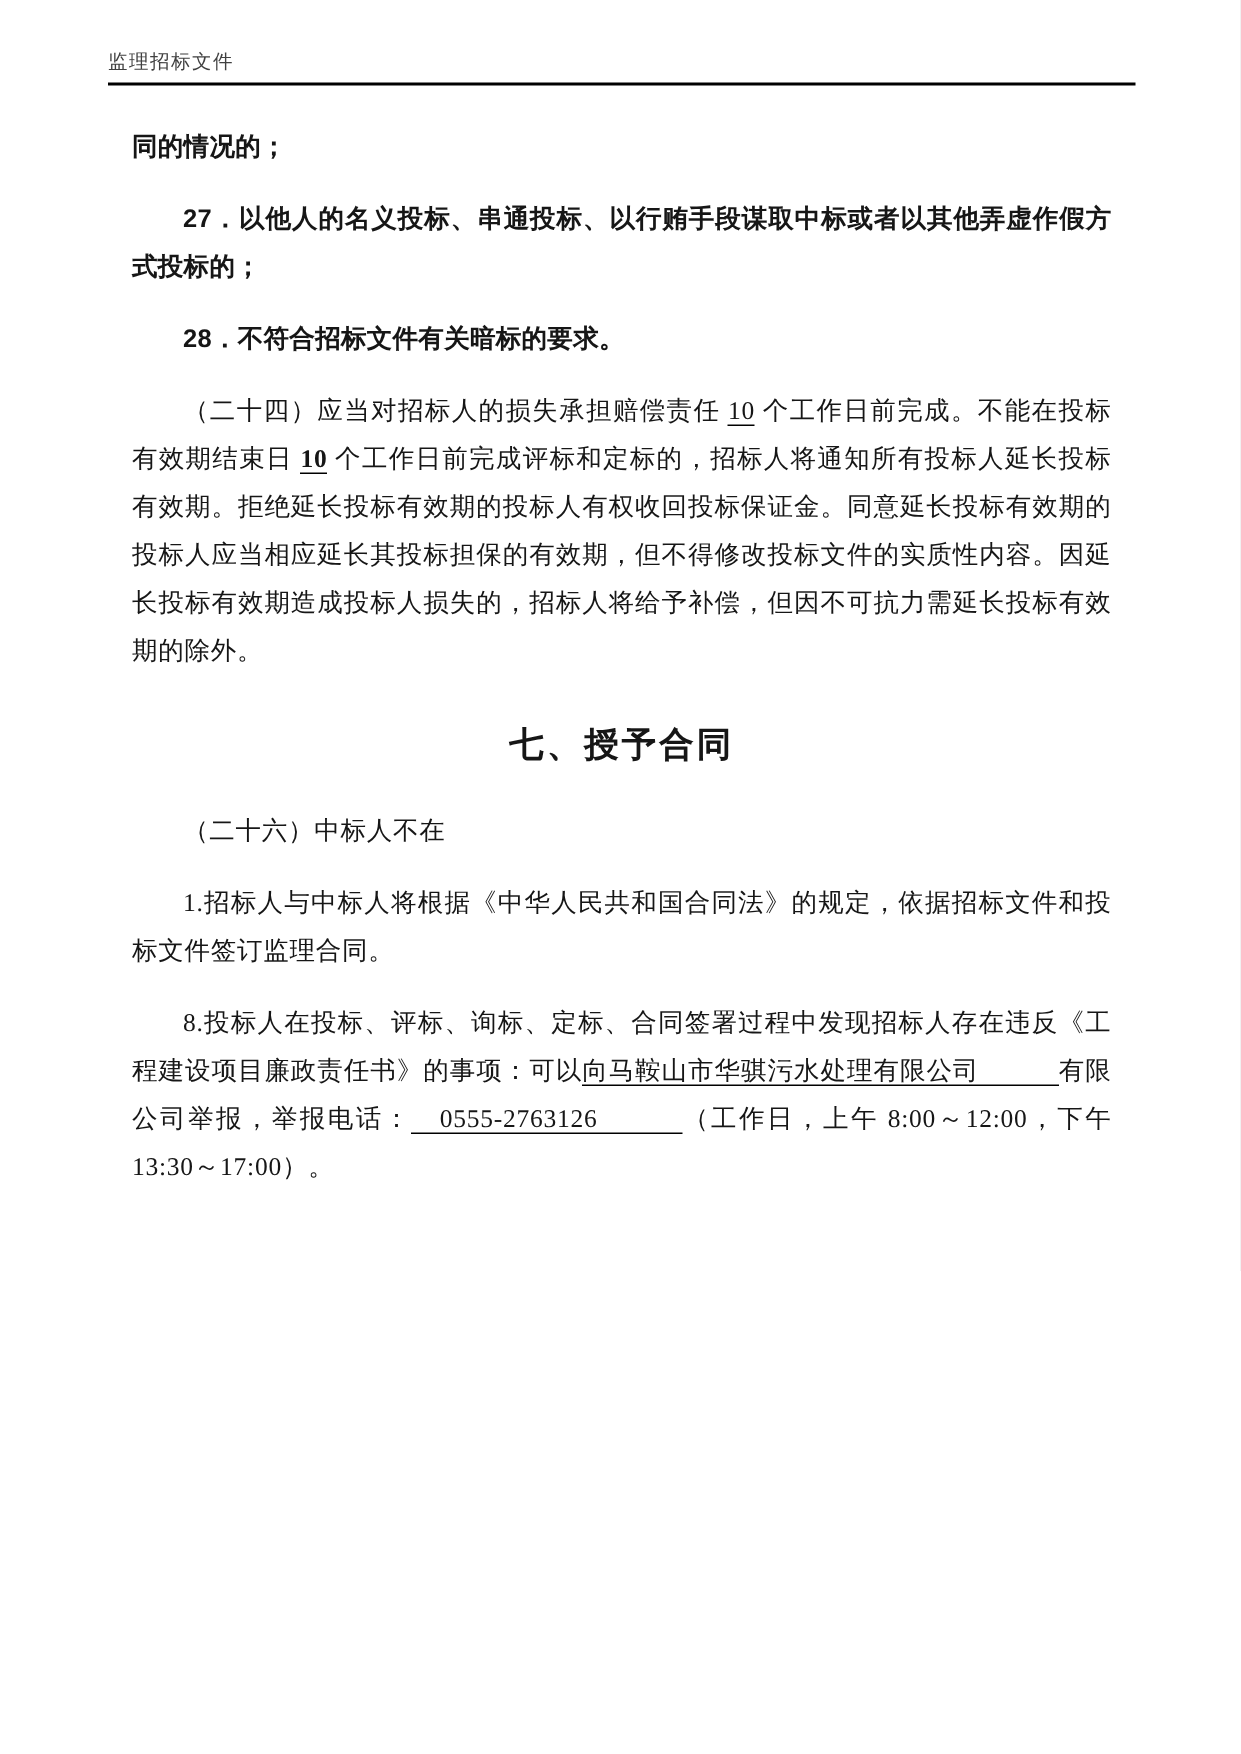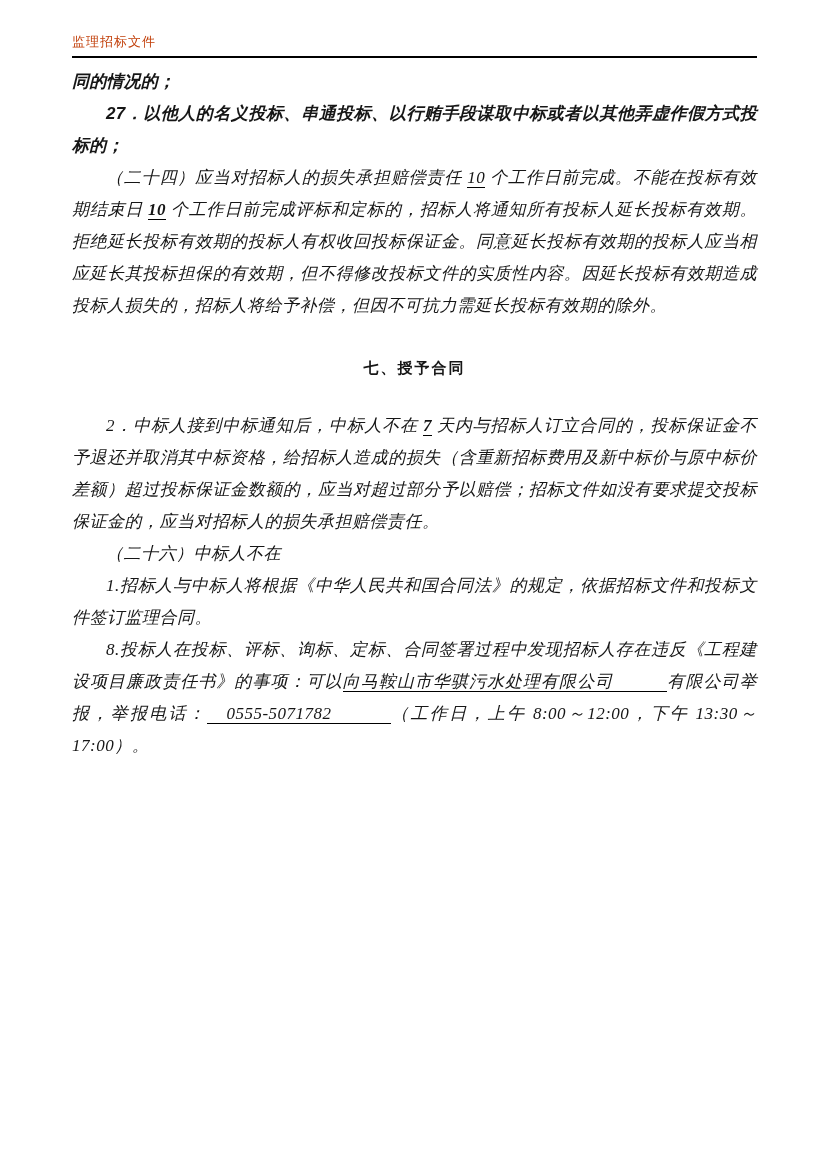--- a/index.html
+++ b/index.html
@@ -17,65 +17,65 @@
     position: absolute;
     left: 72px;
     right: 70px;
     top: 32px;
     border-bottom: 2px solid #000;
     padding-bottom: 5px;
   }
   .page-header .header-title {
     font-size: 13px;
     letter-spacing: 1px;
-    color: #c2410c;
+    color: #404040;
   }
   .doc-body {
     position: absolute;
     left: 72px;
     right: 70px;
     top: 66px;
     font-size: 17px;
     line-height: 32px;
     text-align: justify;
     letter-spacing: 0.5px;
   }
-  .doc-body p { margin: 0; text-indent: 2em; font-style: italic; }
+  .doc-body p { margin: 16px; text-indent: 2em; }
   .doc-body p.no-indent { text-indent: 0; }
   .doc-body p.p-bold {
     font-weight: bold;
     font-family: "Liberation Sans", "DejaVu Sans", sans-serif;
     letter-spacing: 0.2px;
   }
   .doc-body h2.p-heading {
     text-align: center;
     text-indent: 0;
     font-weight: bold;
     font-family: "Liberation Sans", "DejaVu Sans", sans-serif;
-    font-size: 15px;
+    font-size: 23px;
     line-height: 36px;
     margin: 28px 0 24px 0;
     letter-spacing: 2px;
   }
   .run-bold { font-weight: bold; }
   .run-underline {
     border-bottom: 1.6px solid #000;
     padding-bottom: 0px;
   }
 </style>
 </head>
 <body>
 
 <div class="page">
   <div class="page-header">
     <span class="header-title">监理招标文件</span>
   </div>
   <div class="doc-body">
       <p class="p-bold no-indent"><span class="">同的情况的；</span></p>
       <p class="p-bold"><span class="">27．以他人的名义投标、串通投标、以行贿手段谋取中标或者以其他弄虚作假方式投标的；</span></p>
+      <p class="p-bold"><span class="">28．不符合招标文件有关暗标的要求。</span></p>
       <p class="p-normal"><span class="">（二十四）应当对招标人的损失承担赔偿责任 </span><span class="run-underline">10</span><span class=""> 个工作日前完成。不能在投标有效期结束日 </span><span class="run-bold run-underline">10</span><span class=""> 个工作日前完成评标和定标的，招标人将通知所有投标人延长投标有效期。拒绝延长投标有效期的投标人有权收回投标保证金。同意延长投标有效期的投标人应当相应延长其投标担保的有效期，但不得修改投标文件的实质性内容。因延长投标有效期造成投标人损失的，招标人将给予补偿，但因不可抗力需延长投标有效期的除外。</span></p>
       <h2 class="p-heading no-indent"><span class="">七、授予合同</span></h2>
-      <p class="p-normal"><span class="">2．中标人接到中标通知后，中标人不在 </span><span class="run-bold run-underline">7</span><span class=""> 天内与招标人订立合同的，投标保证金不予退还并取消其中标资格，给招标人造成的损失（含重新招标费用及新中标价与原中标价差额）超过投标保证金数额的，应当对超过部分予以赔偿；招标文件如没有要求提交投标保证金的，应当对招标人的损失承担赔偿责任。</span></p>
       <p class="p-normal"><span class="">（二十六）中标人不在</span></p>
       <p class="p-normal"><span class="">1.招标人与中标人将根据《中华人民共和国合同法》的规定，依据招标文件和投标文件签订监理合同。</span></p>
-      <p class="p-normal"><span class="">8.投标人在投标、评标、询标、定标、合同签署过程中发现招标人存在违反《工程建设项目廉政责任书》的事项：可以</span><span class="run-underline">向马鞍山市华骐污水处理有限公司　　　</span><span class="">有限公司举报，举报电话：</span><span class="run-underline">　0555-5071782　　　</span><span class="">（工作日，上午 8:00～12:00，下午 13:30～17:00）。</span></p>
+      <p class="p-normal"><span class="">8.投标人在投标、评标、询标、定标、合同签署过程中发现招标人存在违反《工程建设项目廉政责任书》的事项：可以</span><span class="run-underline">向马鞍山市华骐污水处理有限公司　　　</span><span class="">有限公司举报，举报电话：</span><span class="run-underline">　0555-2763126　　　</span><span class="">（工作日，上午 8:00～12:00，下午 13:30～17:00）。</span></p>
     </div>
 </div>
 
 </body></html>

